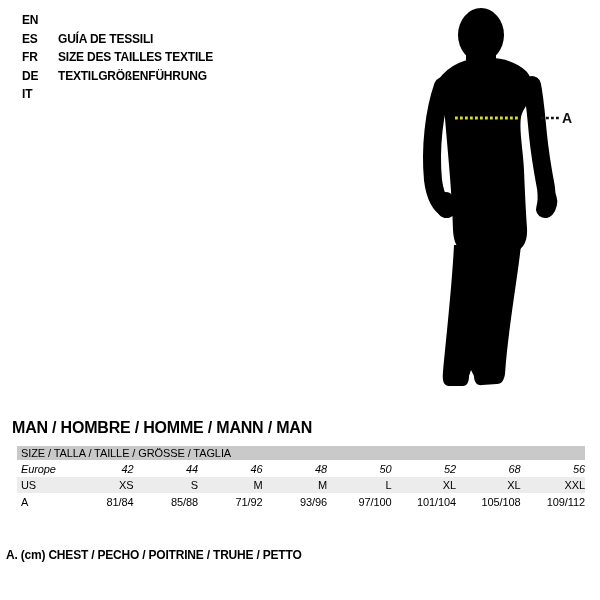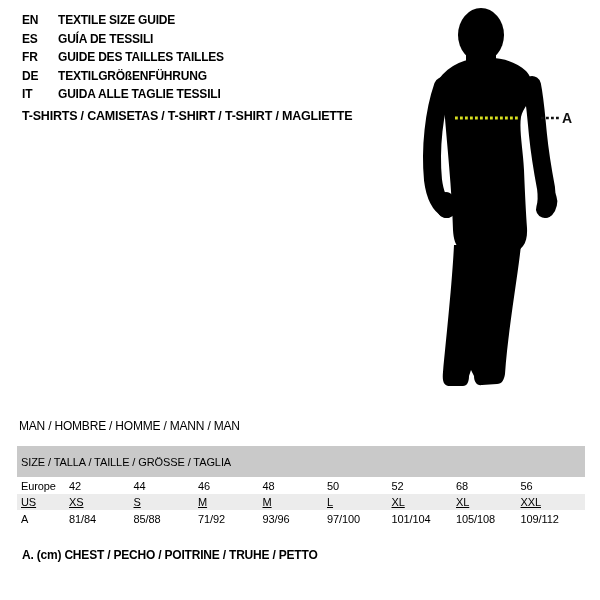--- a/index.html
+++ b/index.html
@@ -16,72 +16,69 @@
   
   .categories{position:absolute;left:22px;top:107px;font-size:12.5px;font-weight:700;
               line-height:19px;letter-spacing:-0.2px;white-space:nowrap;}
 
   
   .figure-wrap{position:absolute;left:400px;top:0;width:200px;height:400px;}
   .figure-wrap svg{display:block;}
   .measure-label{font-family:"Liberation Sans", sans-serif;font-size:14px;font-weight:700;fill:#111;}
 
   
-  .section-title{position:absolute;left:19px;top:419px;font-size:12px;font-weight:400;
+  .section-title{position:absolute;left:12px;top:419px;font-size:16px;font-weight:700;
                  letter-spacing:-0.2px;white-space:nowrap;}
 
   
   .size-table{position:absolute;left:17px;top:446px;width:568px;border-collapse:collapse;
               table-layout:fixed;font-size:11px;letter-spacing:-0.1px;}
   .size-table td,.size-table th{padding:0;margin:0;font-weight:400;vertical-align:middle;}
-  .size-table .row-header th{background:#c9c9c9;height:31px;text-align:left;padding-left:4px;
+  .size-table .row-header th{background:#c9c9c9;height:14px;text-align:left;padding-left:4px;
                              font-weight:500;font-size:11px;}
   .size-table .row-label{text-align:left;padding-left:4px;}
-  .size-table .cell{text-align:left;}
-  .row-europe td{height:17px;background:#ffffff;}
-  .row-us td{height:16px;background:#ececec;text-decoration:underline;}
+  .size-table .cell{text-align:right;}
+  .row-europe td{height:17px;background:#ffffff;font-style:italic;}
+  .row-us td{height:16px;background:#ececec;}
   .row-num td{height:15px;background:#ececec;}
   .row-a td{height:18px;background:#ffffff;}
   .col-label{width:52px;}
   .col-size{width:64.5px;}
 
   
-  .footnote{position:absolute;left:22px;top:548px;font-size:12px;font-weight:700;
+  .footnote{position:absolute;left:6px;top:548px;font-size:12px;font-weight:700;
             letter-spacing:-0.2px;white-space:nowrap;}
 </style>
 </head>
 <body>
 
 <div id="page">
 
   <div class="lang-list">
     <div class="lang-row">
       <span class="lang-code">EN</span>
-      <span class="lang-label">TEXTILE SIZE GUIDE</span>
     </div>
     <div class="lang-row">
       <span class="lang-code">ES</span>
       <span class="lang-label">GUÍA DE TESSILI</span>
     </div>
     <div class="lang-row">
       <span class="lang-code">FR</span>
-      <span class="lang-label">GUIDE DES TAILLES TAILLES</span>
+      <span class="lang-label">SIZE DES TAILLES TEXTILE</span>
     </div>
     <div class="lang-row">
       <span class="lang-code">DE</span>
       <span class="lang-label">TEXTILGRÖßENFÜHRUNG</span>
     </div>
     <div class="lang-row">
       <span class="lang-code">IT</span>
-      <span class="lang-label">GUIDA ALLE TAGLIE TESSILI</span>
     </div>
   </div>
 
   <div class="categories">
-    <div>T-SHIRTS / CAMISETAS / T-SHIRT / T-SHIRT / MAGLIETTE</div>
   </div>
 
   <div class="figure-wrap">
     <svg width="200" height="400" viewBox="0 0 200 400">
       <g fill="#000000">
 
         <ellipse cx="81" cy="35" rx="23" ry="27"></ellipse>
 
         <rect x="66" y="46" width="30" height="26"></rect>
 

